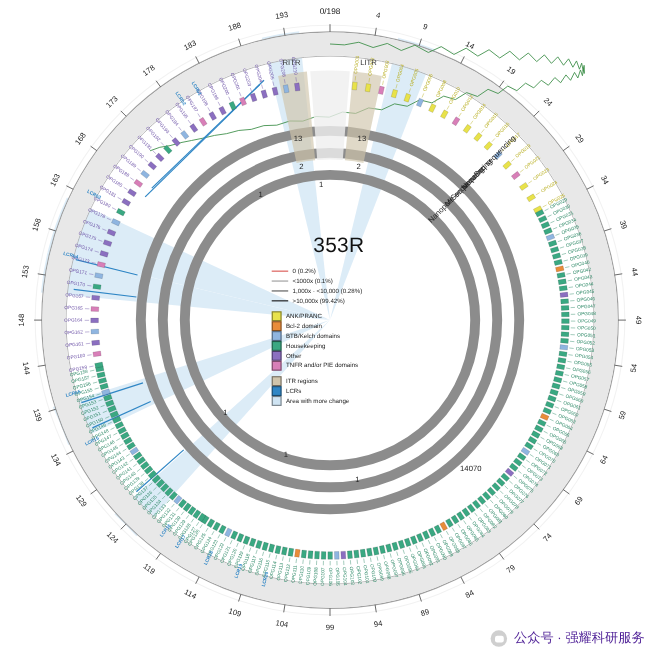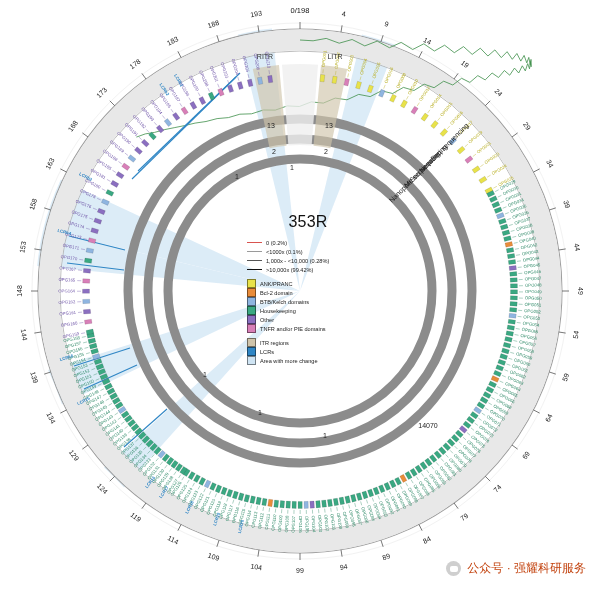--- a/index.html
+++ b/index.html
@@ -15,34 +15,34 @@
   .tick-label.major{font-size:7.5px;fill:#111;}
   .gene-label{font-size:4.3px;}
   .seq-label{font-size:7px;fill:#222;}
   .region-label{font-size:7px;fill:#333;}
 
   
   #legend{
     position:absolute;left:247px;top:213px;width:120px;
   }
   #legend .title{
-    text-align:center;font-size:16px;color:#111;font-weight:normal;
+    text-align:center;font-size:19px;color:#111;font-weight:normal;
     margin:0 0 7px 2px;letter-spacing:.2px;
   }
   #legend .cov-row{display:flex;align-items:center;height:9px;font-size:5.6px;color:#222;}
   #legend .cov-line{width:15px;height:0;border-top:1.4px solid #000;margin-right:4px;}
   #legend .swatch-row{display:flex;align-items:center;height:9px;font-size:5.6px;color:#222;}
   #legend .sw{width:7px;height:7px;margin-right:4px;border:.5px solid rgba(0,0,0,.45);}
   #legend .group{margin-top:5px;}
   #legend .group2{margin-top:5px;}
 
   #watermark{
-    position:absolute;right:14px;bottom:12px;
+    position:absolute;right:14px;bottom:0;
     display:flex;align-items:center;gap:6px;
-    font-size:12px;color:#c2410c;
+    font-size:12px;color:#4c1d95;
   }
   #wm-dot{
     width:15px;height:15px;border-radius:50%;
     background:#cfcfcf;display:inline-block;position:relative;
   }
   #wm-dot:after{
     content:"";position:absolute;left:3.5px;top:4.5px;
     width:8px;height:6px;border-radius:2px;background:#fff;
   }
 </style>

